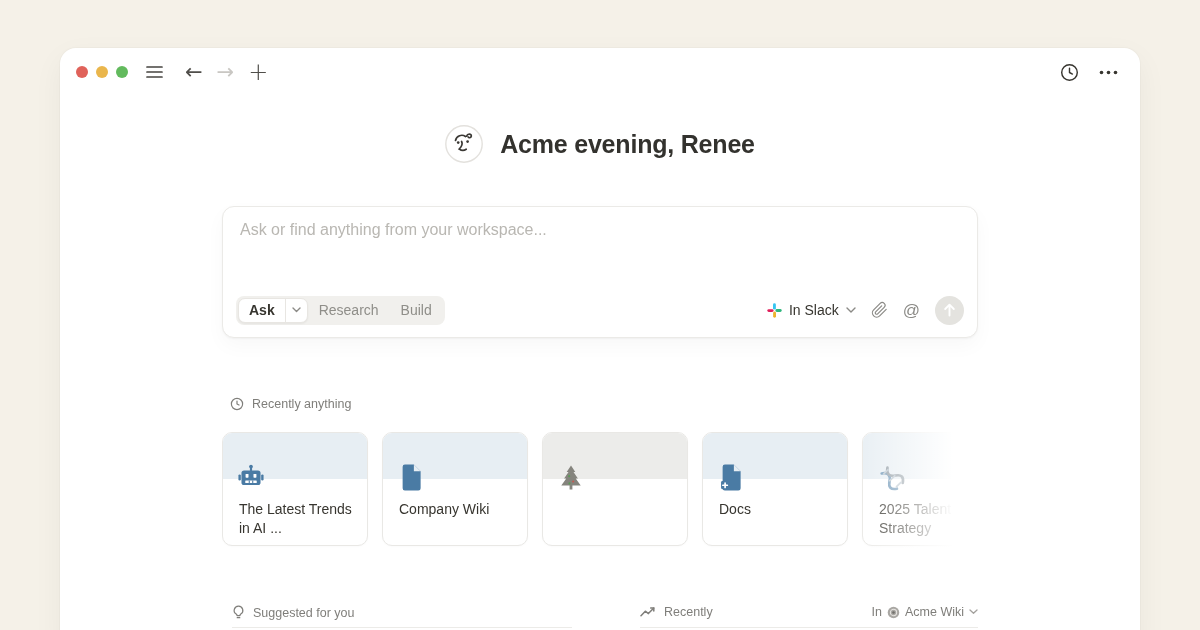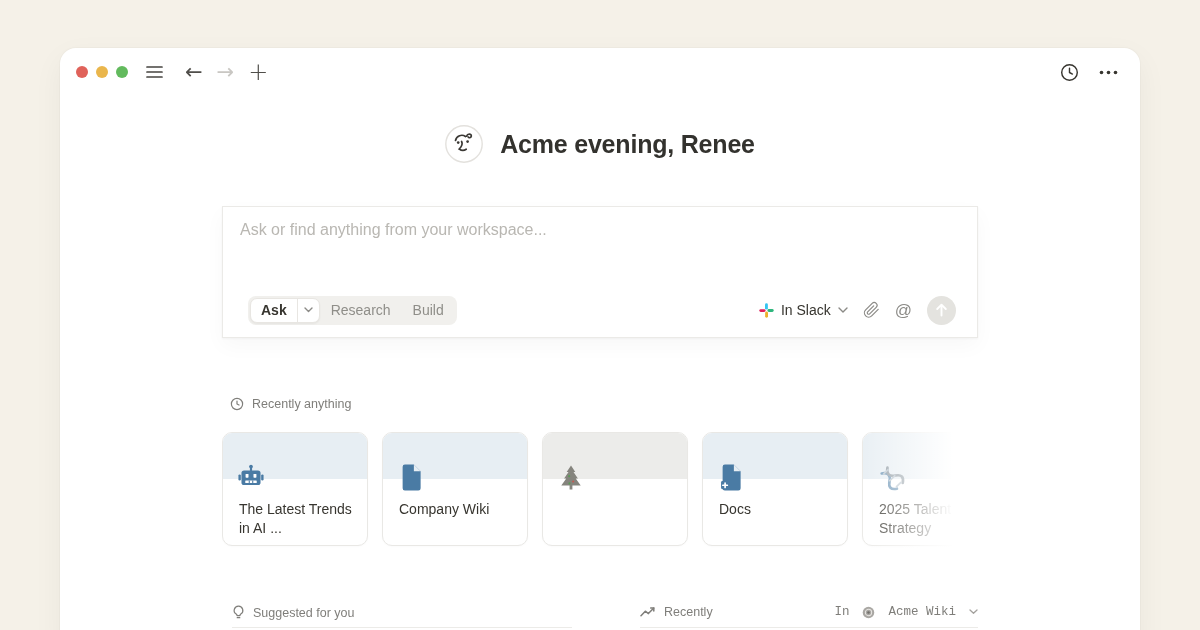--- a/index.html
+++ b/index.html
@@ -36,33 +36,33 @@
   
   .greeting {
     position:absolute; top:75px; left:0; right:0; height:42px;
     display:flex; align-items:center; justify-content:center; gap:17px;
   }
   .face-badge { width:38px; height:38px; flex:0 0 38px; }
   .greeting-text { font-size:25px; font-weight:700; letter-spacing:-0.2px; color:#33322e; }
   
   .composer {
     position:absolute; left:162px; top:158px; width:756px; height:132px;
-    background:#fff; border:1px solid #ebeae7; border-radius:0;
+    background:#fff; border:1px solid #ebeae7; border-radius:12px;
     box-shadow:0 1px 2px rgba(0,0,0,0.04), 0 8px 20px rgba(0,0,0,0.03);
   }
   .composer textarea {
     position:absolute; left:17px; top:14px; right:17px; height:70px;
     border:none; outline:none; resize:none; background:transparent;
     font-family:"Liberation Sans","DejaVu Sans",sans-serif;
     font-size:16px; color:#37352f;
   }
   .composer textarea::placeholder { color:#b9b7b2; }
   .composer-bar {
-    position:absolute; left:13px; right:21px; bottom:12px; height:30px;
-    display:flex; align-items:center; justify-content:space-between;margin-left:12px;
+    position:absolute; left:13px; right:13px; bottom:12px; height:30px;
+    display:flex; align-items:center; justify-content:space-between;
   }
   .mode-switch {
     display:flex; align-items:center; background:#f1f0ed; border-radius:8px;
     padding:2px; height:29px;
   }
   .mode-selected-unit {
     display:flex; align-items:stretch; background:#ffffff;
     border:1px solid #e8e6e2; border-radius:7px; height:25px;
     box-shadow:0 1px 2px rgba(0,0,0,0.05);
   }
@@ -116,21 +116,21 @@
   }
   
   .footer-section {
     position:absolute; top:557px; height:23px;
     border-bottom:1px solid #ecebe8;
     display:flex; align-items:flex-start;
   }
   .footer-left  { left:172px; width:340px; }
   .footer-right { left:580px; width:338px; justify-content:space-between; }
   .footer-head { display:flex; align-items:center; gap:8px; }
-  .scope-picker { display:flex; align-items:center; gap:13px;font-family:Liberation Mono, monospace; }
+  .scope-picker { display:flex; align-items:center; gap:5px; }
   .scope-text { font-size:12.5px; color:#7f7e7a; font-weight:500; }
 </style>
 </head>
 <body>
 
 <div class="window">
 
   <div class="titlebar">
     <div class="traffic">
       <span class="light red"></span>

